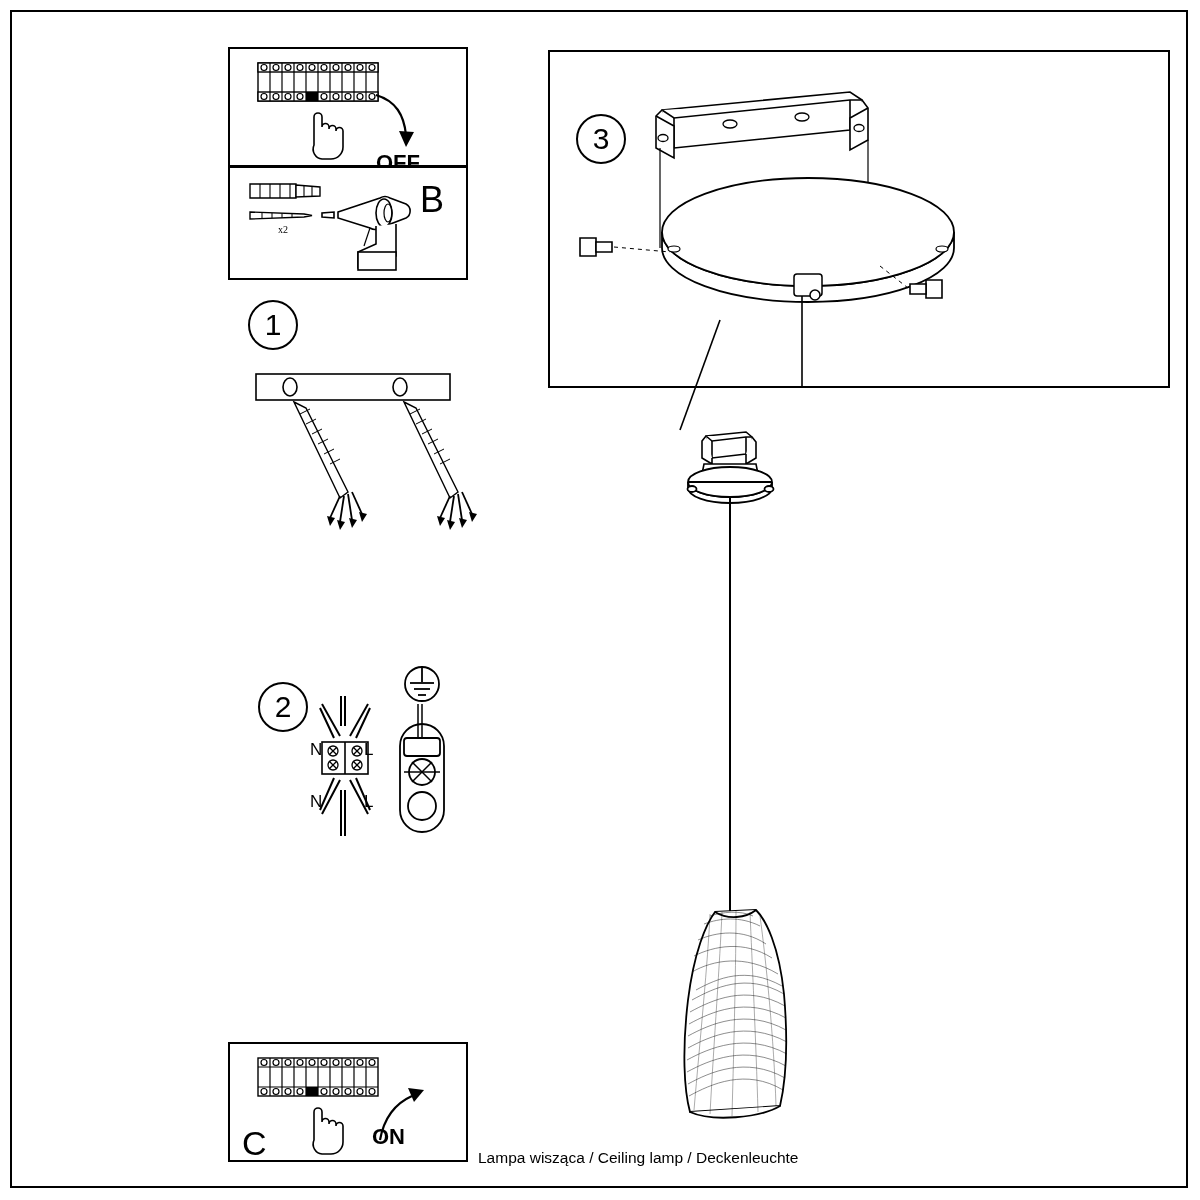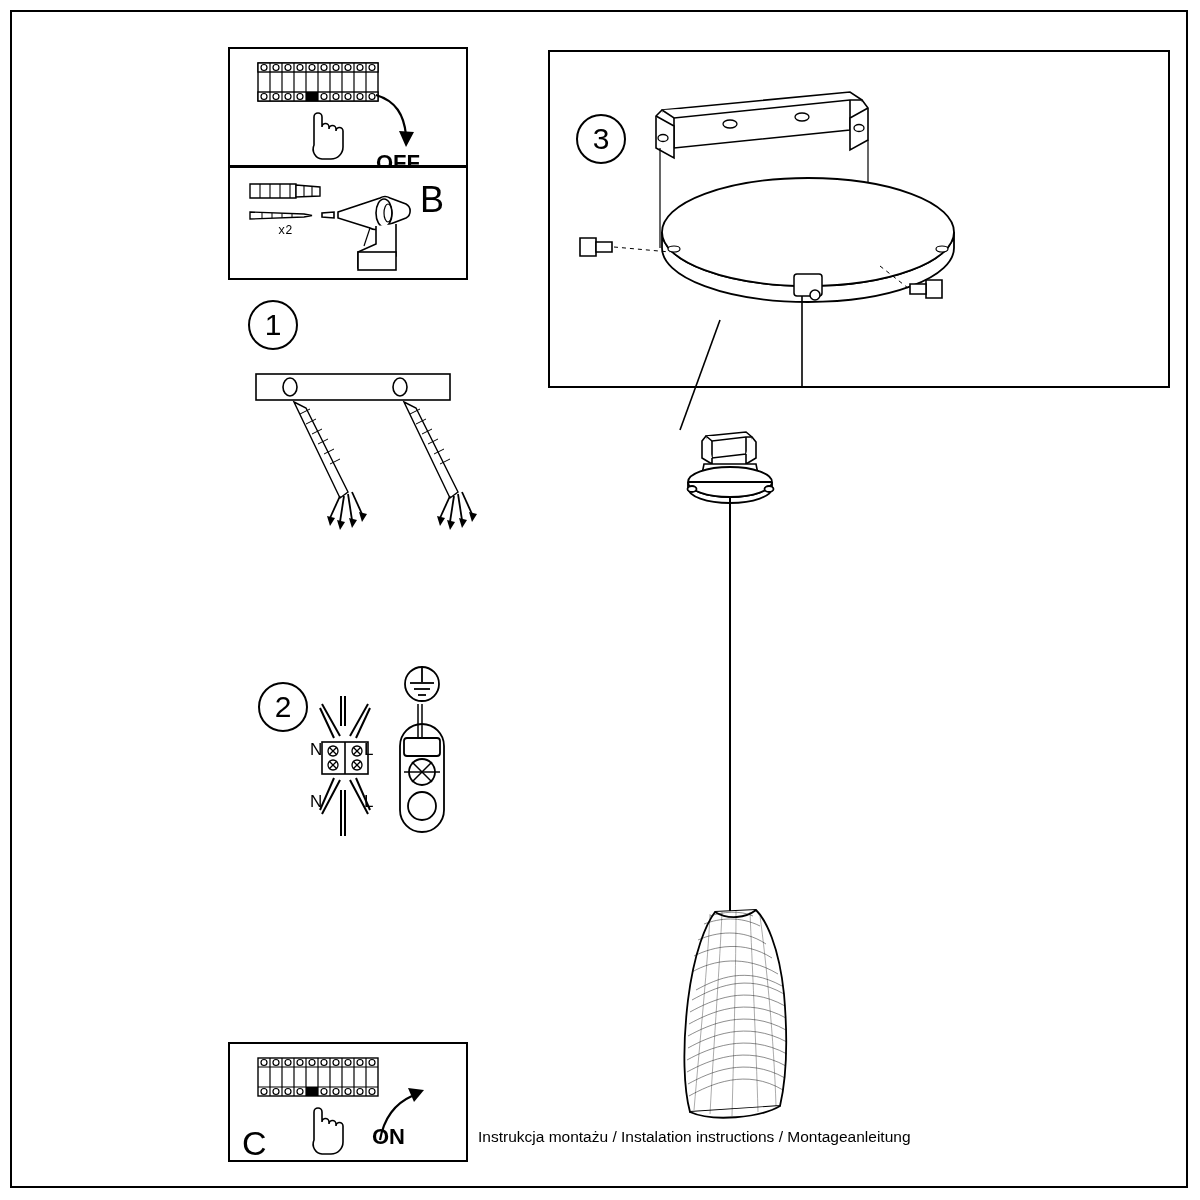--- a/index.html
+++ b/index.html
@@ -68,22 +68,22 @@
     line-height: 1.55;
     white-space: nowrap;
   }
   .lbl {
     position: absolute;
     font-size: 17px;
     font-family: "Liberation Sans", sans-serif;
   }
   .tiny {
     position: absolute;
-    font-size: 12px;
-    font-family: Liberation Mono, monospace;
+    font-size: 10px;
+    font-family: Liberation Serif, serif;
   }
   svg { display: block; }
   .abs-svg { position: absolute; left: 0; top: 0; }
 </style>
 </head>
 <body>
 
 <div id="sheet">
 
   <div class="border-frame"></div>
@@ -476,15 +476,15 @@
       </g>
       <g stroke="#000" stroke-width="2.2" fill="none">
         <path d="M150,96 C154,74 164,60 182,52"></path>
       </g>
       <polygon points="194,46 178,44 184,58" fill="#000"></polygon>
     </svg>
     <div class="letter" style="left:12px; top:82px;">C</div>
     <div class="bigword" style="left:142px; top:82px;">ON</div>
   </div>
 
-  <div class="caption" style="left:478px; top:1125px;">Instrukcja montażu / Instalation instructions / Montageanleitung</div>
+  <div class="caption" style="left:478px; top:1146px;">Lampa wisząca / Ceiling lamp / Deckenleuchte</div>
 
 </div>
 
 </body></html>

